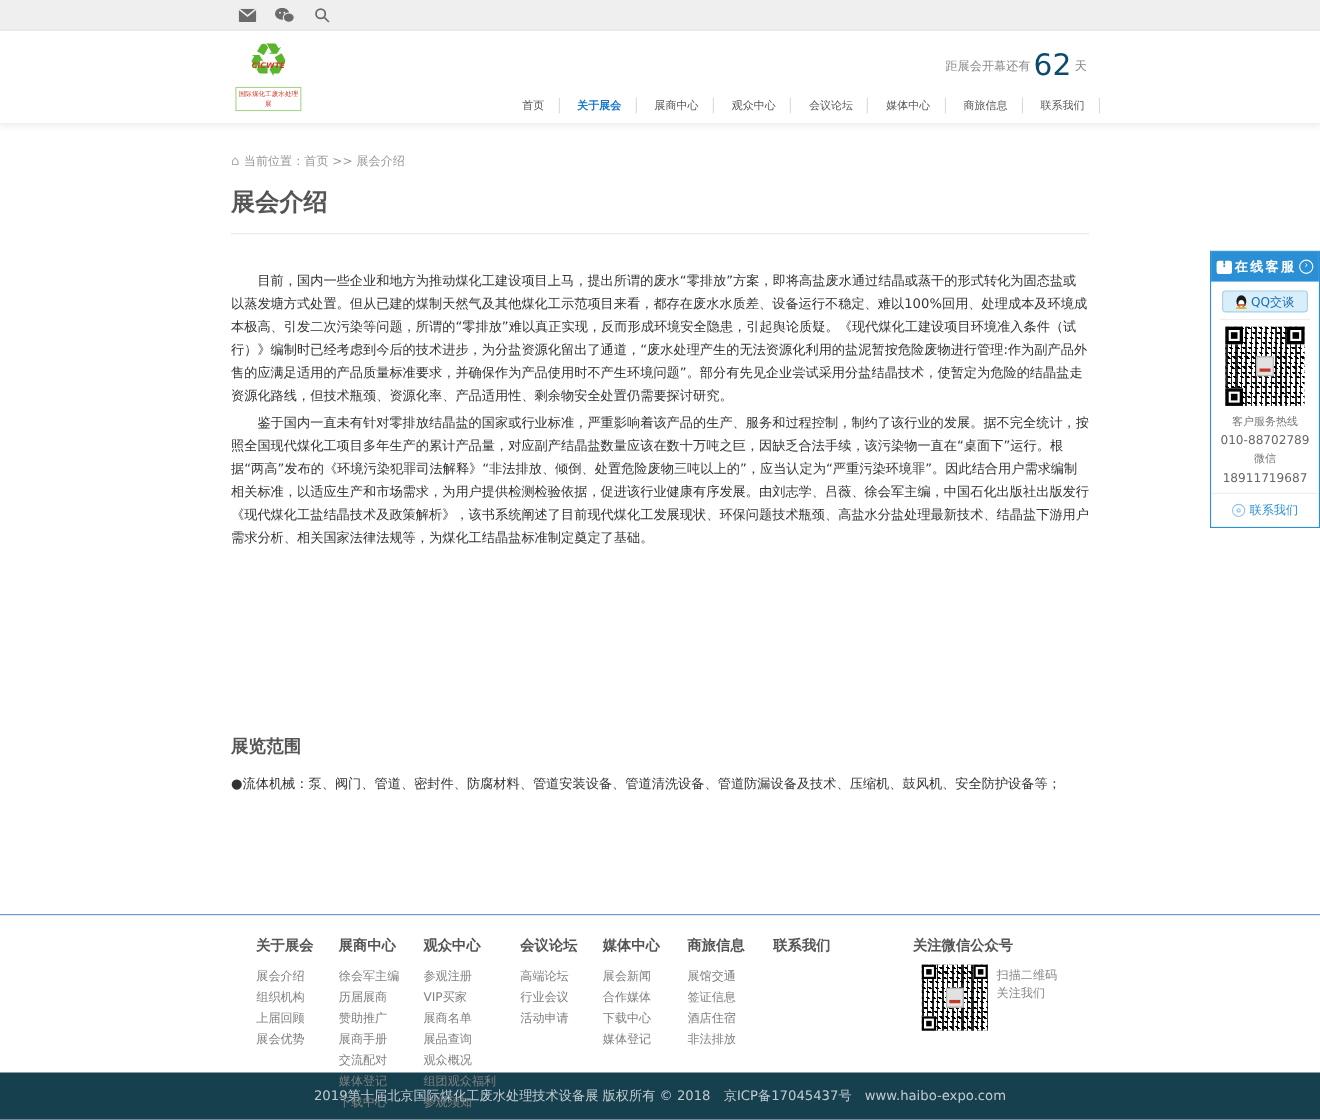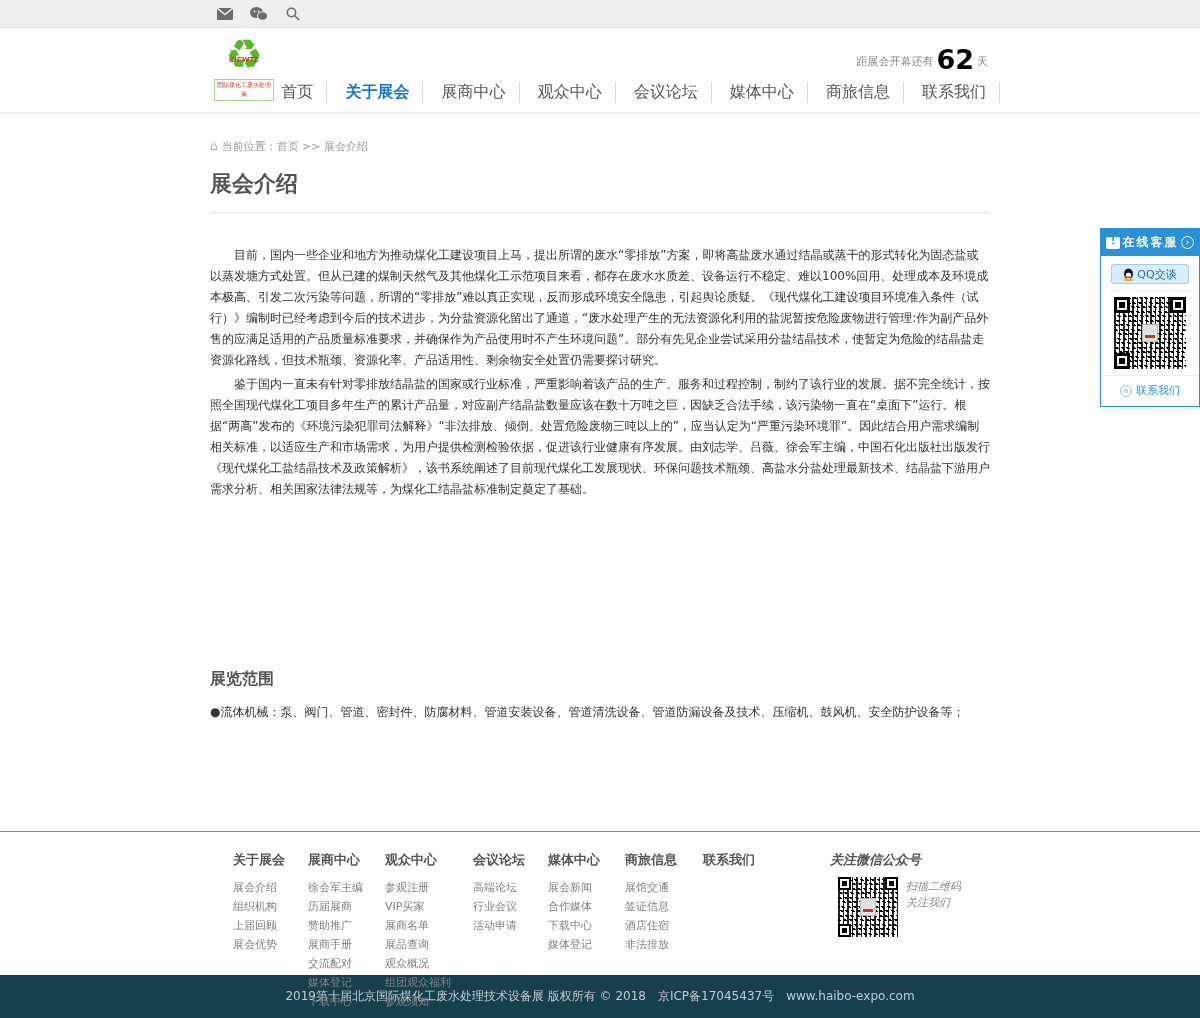--- a/index.html
+++ b/index.html
@@ -20,22 +20,22 @@
   .recycle-glyph { font-size:42px; line-height:46px; color:#5ab52c; display:block; }
   .logo-acronym { position:absolute; left:0; right:0; top:24px; font-size:7px; font-style:italic; font-weight:bold; color:#d03a2b; }
   .logo-caption { display:block; margin-top:1px; font-size:6px; color:#d03a2b; border:1px solid #a8d38a; padding:1px 0; }
   .titleblock { position:absolute; left:80px; top:10px; width:560px; }
   .main-title { font-size:17px; font-weight:bold; color:#3aa30c; letter-spacing:0.5px; white-space:nowrap; }
   .sub-title { font-size:7px; color:#4fae1d; margin-top:2px; white-space:nowrap; }
   .dateline { margin-top:7px; font-size:12px; font-weight:bold; text-align:center; }
   .date { color:#e60012; }
   .venue { color:#3aa30c; margin-left:26px; }
   .countdown { position:absolute; right:12px; top:16px; font-size:11px; color:#888; white-space:nowrap; }
-  .countdown .days { font-size:27px; font-weight:bold; color:#000000; margin:0 3px; vertical-align:-4px; }
-  .mainnav { position:absolute; right:0; bottom:10px; font-size:16px; color:#555; white-space:nowrap; }
+  .countdown .days { font-size:27px; font-weight:normal; color:#0c4a6e; margin:0 3px; vertical-align:-4px; }
+  .mainnav { position:absolute; right:0; bottom:10px; font-size:10px; color:#555; white-space:nowrap; }
   .nav-item { display:inline-block; padding:0 13px; border-right:1px solid #d9d9d9; cursor:pointer; }
   .nav-item.active { color:#1b78c8; font-weight:bold; }
 
   
   .content { height:718px; overflow:hidden; background:#fff; }
   .inner { padding:0 10px; }
   .breadcrumb { margin-top:26px; font-size:11px; color:#999; }
   .breadcrumb .crumb-link { color:#999; cursor:pointer; }
   .home-icon::before { content:"⌂"; margin-right:4px; color:#aaa; font-size:12px; }
   .page-title { margin-top:15px; font-size:22px; color:#555; padding-bottom:13px; border-bottom:1px solid #e6e6e6; }
@@ -71,21 +71,21 @@
 
   
   .footer { height:144px; background:#fff; border-top:1px solid #5b93c9; }
   .footer .container { padding-top:19px; }
   .foot-cols { display:flex; padding-left:33px; }
   .fcol { flex:none; }
   .fcol-1{width:75px;} .fcol-2{width:77px;} .fcol-3{width:88px;} .fcol-4{width:75px;}
   .fcol-5{width:77px;} .fcol-6{width:78px;} .fcol-7{width:127px;}
   .fcol h4 { font-size:13px; color:#555; margin-bottom:9px; font-weight:bold; }
   .fcol a { display:block; font-size:11px; color:#808080; line-height:19px; text-decoration:none; cursor:pointer; }
-  .foot-wechat { flex:1;font-style:italic; }
+  .foot-wechat { flex:1; }
   .foot-wechat h4 { font-size:13px; color:#555; margin-bottom:6px; }
   .fw-row { display:flex; gap:8px; }
   .qr-foot { width:60px; height:60px; margin:2px 0 0 8px; }
   .qr-foot .finder { width:13px; height:13px; border-width:2px; }
   .fw-tip { font-size:11px; color:#888; line-height:16px; padding-top:4px; }
 
   
   .copybar { height:43px; background:#17404f; color:#c2ccd2; font-size:12px; display:flex; align-items:center; justify-content:center; }
 </style>
 </head>
@@ -176,20 +176,26 @@
       </svg>
     <span>QQ交谈</span>
   </div>
   <div class="svc-sep"></div>
   <div class="qr">
     <i class="finder f-tl"></i>
       <i class="finder f-tr"></i>
       <i class="finder f-bl"></i>
     <span class="qr-chip"></span>
   </div>
+  <div class="svc-lines">
+    <div>客户服务热线</div>
+    <div class="svc-num">010-88702789</div>
+    <div>微信</div>
+    <div class="svc-num">18911719687</div>
+  </div>
   <div class="svc-contact">
     <span class="contact-icon"></span>
     <span>联系我们</span>
   </div>
 </div>
 
 <div class="footer">
   <div class="container">
     <div class="foot-cols">
       <div class="fcol fcol-1">

